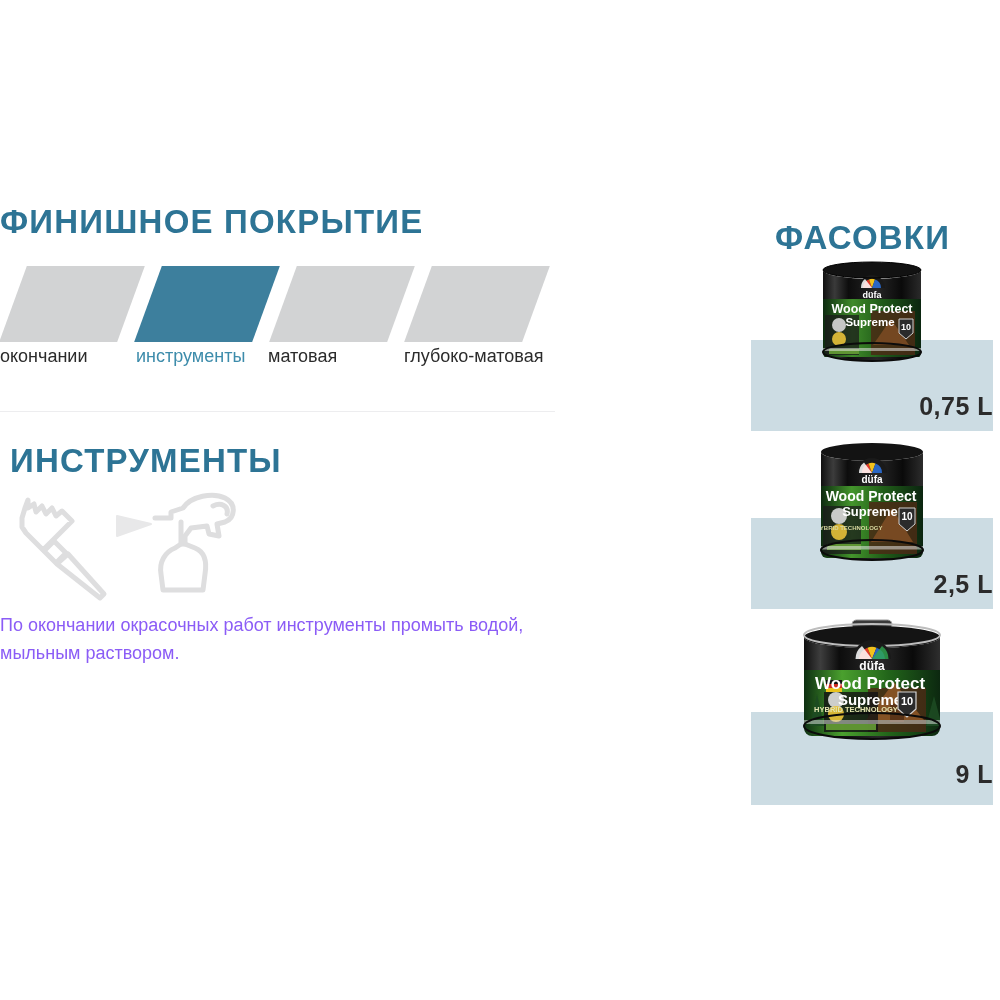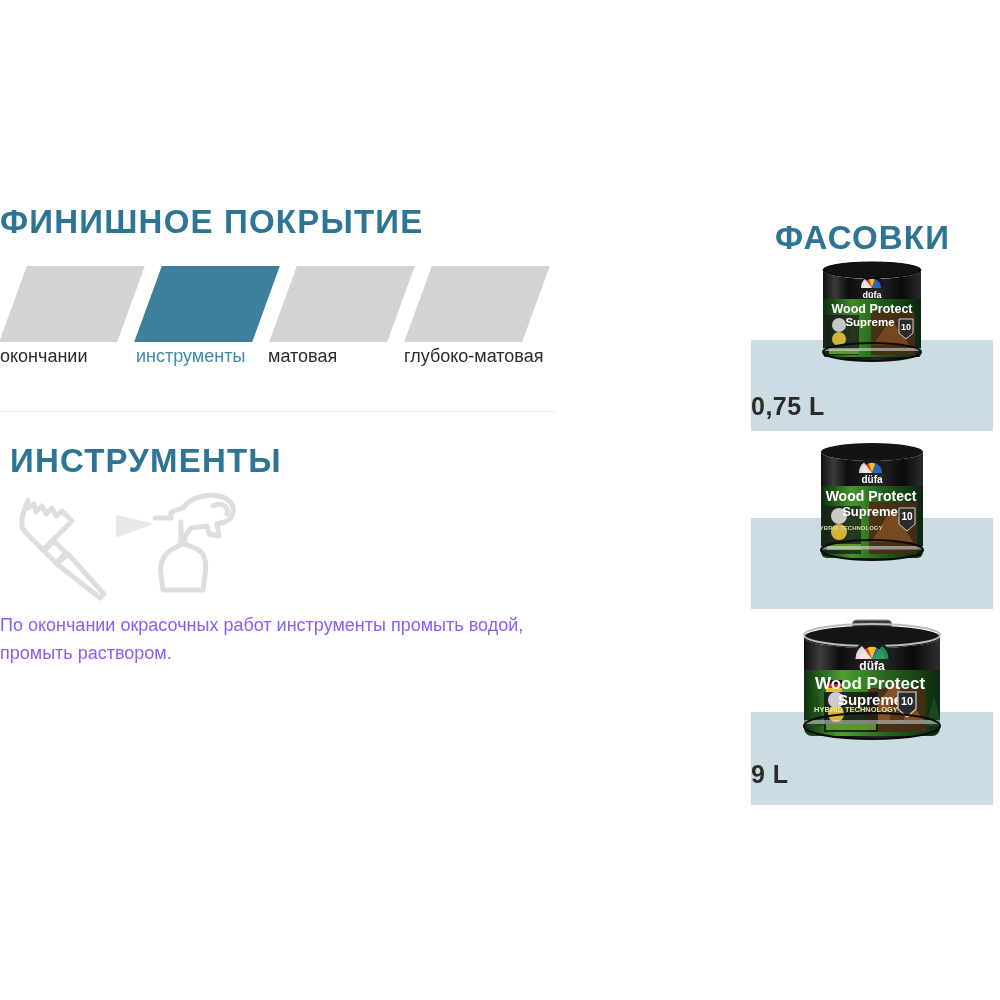--- a/index.html
+++ b/index.html
@@ -153,21 +153,21 @@
     background: #ccdce3;
   }
   #pack-band-0 { top: 340px; height: 91px; }
   #pack-band-1 { top: 518px; height: 91px; }
   #pack-band-2 { top: 712px; height: 93px; }
 
   .pack-volume {
     position: absolute;
     width: 242px;
     left: 51px;
-    text-align: left;
+    text-align: right;
     font-size: 25px;
     font-weight: bold;
     color: #2b2b2b;
     letter-spacing: 0.5px;
   }
   #pack-volume-0 { top: 392px; }
   #pack-volume-1 { top: 570px; }
   #pack-volume-2 { top: 760px; }
 
   .can {
@@ -224,21 +224,21 @@
         <path d="M72 52 L82 56 C92 60 94 70 92 82 L90 98 L50 98 L48 82
                  C46 70 52 60 62 56 L68 52 Z"></path>
         <path d="M68 30 L68 52"></path>
         <path d="M100 14 C108 10 116 14 114 22"></path>
       </g>
     </svg>
   </div>
 
   <div id="tools-note">
     <span id="tools-note-line-1">По окончании окрасочных работ инструменты промыть водой,</span>
-    <span id="tools-note-line-2">промыть раствором.</span>
+    <span id="tools-note-line-2">мыльным раствором.</span>
   </div>
 
 </div>
 
 <div id="right-column">
 
   <div id="packaging-heading" class="section-heading">ФАСОВКИ</div>
 
   <div id="pack-band-0" class="pack-band"></div>
   <div id="pack-band-1" class="pack-band"></div>
@@ -344,20 +344,21 @@
       <text x="62" y="71" text-anchor="middle" fill="#ffffff" font-family="'Liberation Sans',sans-serif" font-size="14" font-weight="bold">Wood Protect</text>
       <text x="61" y="86" text-anchor="middle" fill="#ffffff" font-family="'Liberation Sans',sans-serif" font-size="13" font-weight="bold">Supreme</text>
       <path d="M90 78 L106 78 L106 94 L98 101 L90 94 Z" fill="#2b2b2b" stroke="#d0d0d0" stroke-width="1"></path>
       <text x="98" y="90" text-anchor="middle" fill="#ffffff" font-family="'Liberation Sans',sans-serif" font-size="10" font-weight="bold">10</text>
       <text x="40" y="100" text-anchor="middle" fill="#d8d8a0" font-family="'Liberation Sans',sans-serif" font-size="6" font-weight="bold">HYBRID TECHNOLOGY</text>
       <rect x="12" y="116" width="102" height="3.5" fill="#e6e6e6" opacity="0.55"></rect>
     </g>
     <ellipse cx="63" cy="120" rx="51" ry="10" fill="none" stroke="#0b0b0b" stroke-width="2"></ellipse>
   </svg>
 
+  <div id="pack-volume-1" class="pack-volume">2,5 L</div>
 
   <svg id="can-2" class="can" width="164" height="150" viewBox="0 0 164 150">
     <defs>
       <linearGradient id="c2body" x1="0" y1="0" x2="1" y2="0">
         <stop offset="0" stop-color="#101010"></stop>
         <stop offset="0.12" stop-color="#3e3e3e"></stop>
         <stop offset="0.26" stop-color="#0d0d0d"></stop>
         <stop offset="0.55" stop-color="#2a2a2a"></stop>
         <stop offset="0.80" stop-color="#0a0a0a"></stop>
         <stop offset="1" stop-color="#2e2e2e"></stop>

